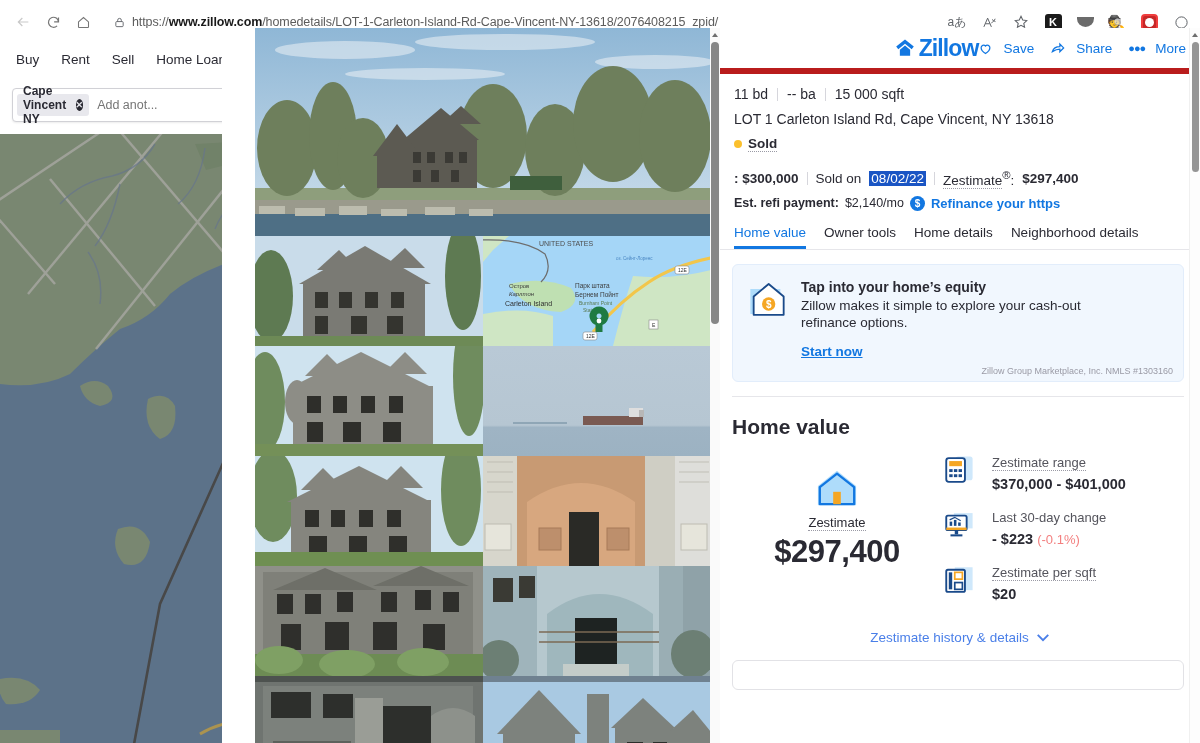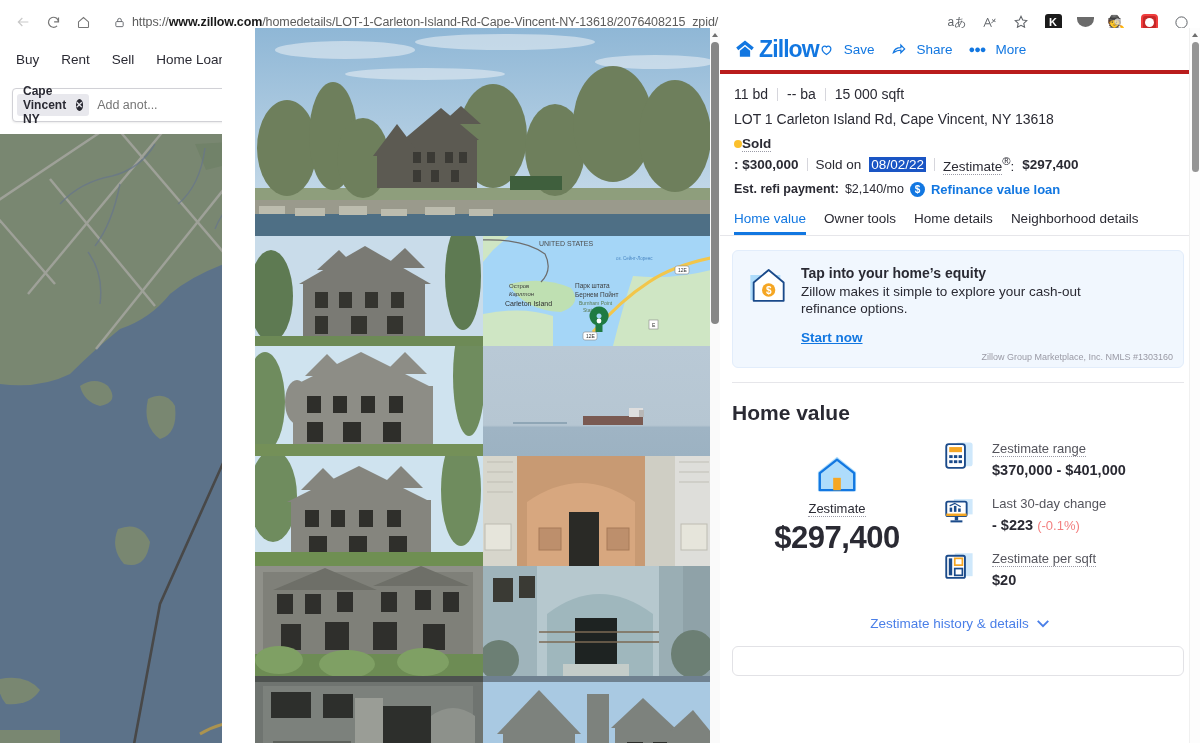--- a/index.html
+++ b/index.html
@@ -138,43 +138,43 @@
     position: absolute; right: 0; top: 0; width: 11px; height: 715px;
     background: #fdfdfd; border-left: 1px solid #f0f0f0; z-index: 6;
   }
   .rp-thumb {
     position: absolute; left: 2px; top: 14px; width: 7px; height: 130px;
     background: #959595; border-radius: 4px;
   }
 
   .zhead {
     height: 46px; display: flex; align-items: center;
-    padding: 0 14px 0 14px; justify-content: flex-start;
-    border-bottom: 4px solid #b91c1c;
+    padding: 0 14px 0 14px; justify-content: flex-end;
+    border-bottom: 6px solid #b91c1c;
   }
   .zlogo { display: flex; align-items: center; gap: 3px; }
   .zlogo-text {
     font-size: 23px; font-weight: bold; color: #1277e1; letter-spacing: -0.9px;
   }
   .zhead-actions { display: flex; align-items: center; gap: 16px; }
   .zh-act {
     display: flex; align-items: center; gap: 10px; color: #1277e1;
     font-size: 13.5px; cursor: pointer;
   }
   .dots3 { letter-spacing: -1px; font-size: 11px; font-weight: bold; }
 
   .facts { padding: 12px 14px 0 14px; }
   .fact-row {
     font-size: 14px; color: #2a2a33; display: flex; align-items: center;
     gap: 9px; margin-bottom: 9px;
   }
   .vdiv { width: 1px; height: 13px; background: #d6d6dc; display: inline-block; }
   .addr { font-size: 14px; color: #2a2a33; margin-bottom: 9px; }
 
-  .sold-line { display: flex; align-items: center; margin-bottom: 3px; }
+  .sold-line { display: flex; align-items: center; gap: 6px; margin-bottom: 17px; }
   .sold-dot { width: 8px; height: 8px; border-radius: 50%; background: #fbc02d; }
   .sold-label {
     font-size: 13.5px; font-weight: bold; color: #2a2a33;
     border-bottom: 1px dotted #9a9aa5;
   }
   .price-line {
     display: flex; align-items: center; gap: 8px; font-size: 13.5px;
     color: #2a2a33; margin-bottom: 8px;
   }
   .price-line b { font-weight: bold; }
@@ -755,21 +755,21 @@
         <span class="sel-date">08/02/22</span>
         <span class="vdiv"></span>
         <span><span class="zest-dot">Zestimate</span><sup>®</sup><span>:</span></span>
         <b>$297,400</b>
       </div>
 
       <div class="refi-line">
         <span class="lbl">Est. refi payment:</span>
         <span>$2,140/mo</span>
         <span class="coin">$</span>
-        <a class="refi-link">Refinance value loan</a>
+        <a class="refi-link">Refinance your https</a>
       </div>
     </div>
 
     <div class="tabs">
       <div class="tab active">Home value</div>
       <div class="tab">Owner tools</div>
       <div class="tab">Home details</div>
       <div class="tab">Neighborhood details</div>
     </div>
 

